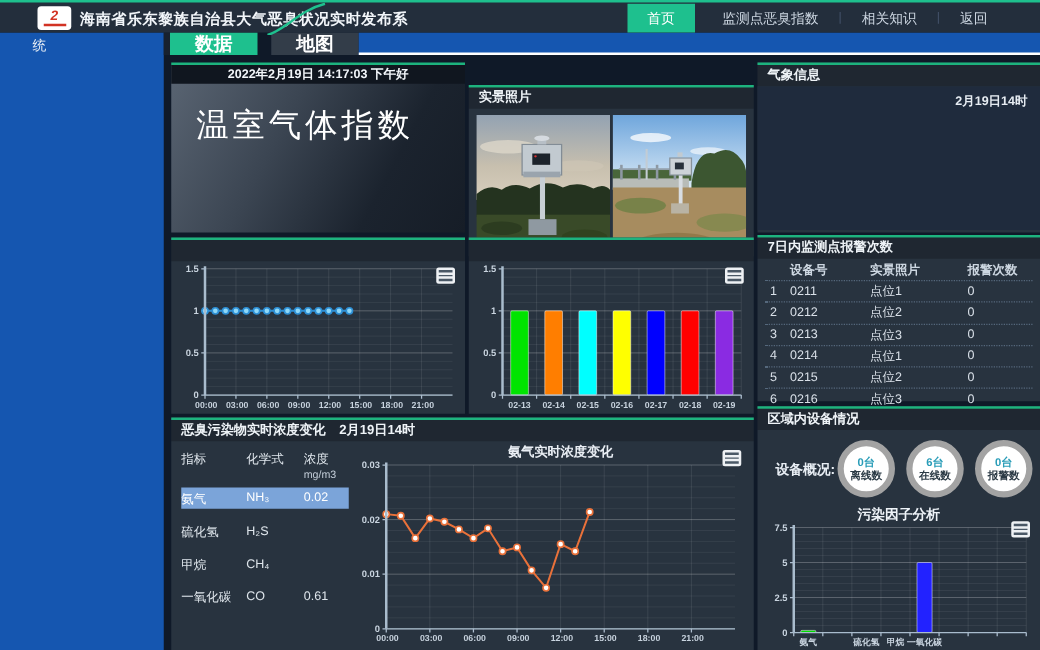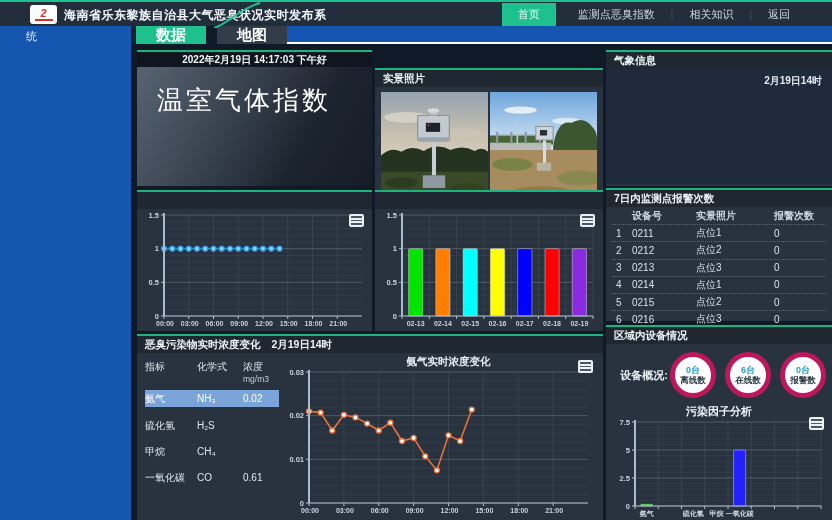--- a/index.html
+++ b/index.html
@@ -74,21 +74,21 @@
   .o-val{width:36px;}
   .ounit{margin-left:98px;font-size:8.5px;color:#c3cdd8;}
   .orow{display:flex;align-items:center;height:15px;margin-top:11px;cursor:pointer;}
   .orow.sel{background:#7ba4d9;color:#fff;height:17px;margin-top:6px;}
   #c3{left:146px;top:18px;width:312px;height:162px;}
   
   #p-dev{left:606px;top:325px;width:226px;height:195px;}
   .dev-row{display:flex;align-items:center;margin-top:8px;}
   .dev-label{width:62px;text-align:right;color:#e8eef4;font-size:11px;font-weight:bold;margin-right:2px;}
   .badges{display:flex;gap:9px;}
-  .badge{width:36px;height:36px;background:#fff;border:5px solid #be185d;border-radius:50%;
+  .badge{width:36px;height:36px;background:#fff;border:5px solid #a3a3a3;border-radius:50%;
          display:flex;flex-direction:column;align-items:center;justify-content:center;}
   .badge .cnt{font-size:9px;font-weight:bold;color:#2a9db8;line-height:10px;}
   .badge .lbl{font-size:8.5px;font-weight:bold;color:#2b3a45;line-height:10px;}
   .factor-title{text-align:center;margin-top:6px;font-size:11px;font-weight:bold;color:#eef3f8;}
   #c4{left:3px;top:88px;width:219px;height:104px;}
   
   .tbox{position:absolute;width:15px;height:13px;background:#eef1f4;border-radius:2px;
         display:flex;flex-direction:column;justify-content:center;gap:2px;padding:0 2px;
         box-sizing:border-box;cursor:pointer;z-index:3;}
   .tbox span{height:1.5px;background:#4a5866;}

